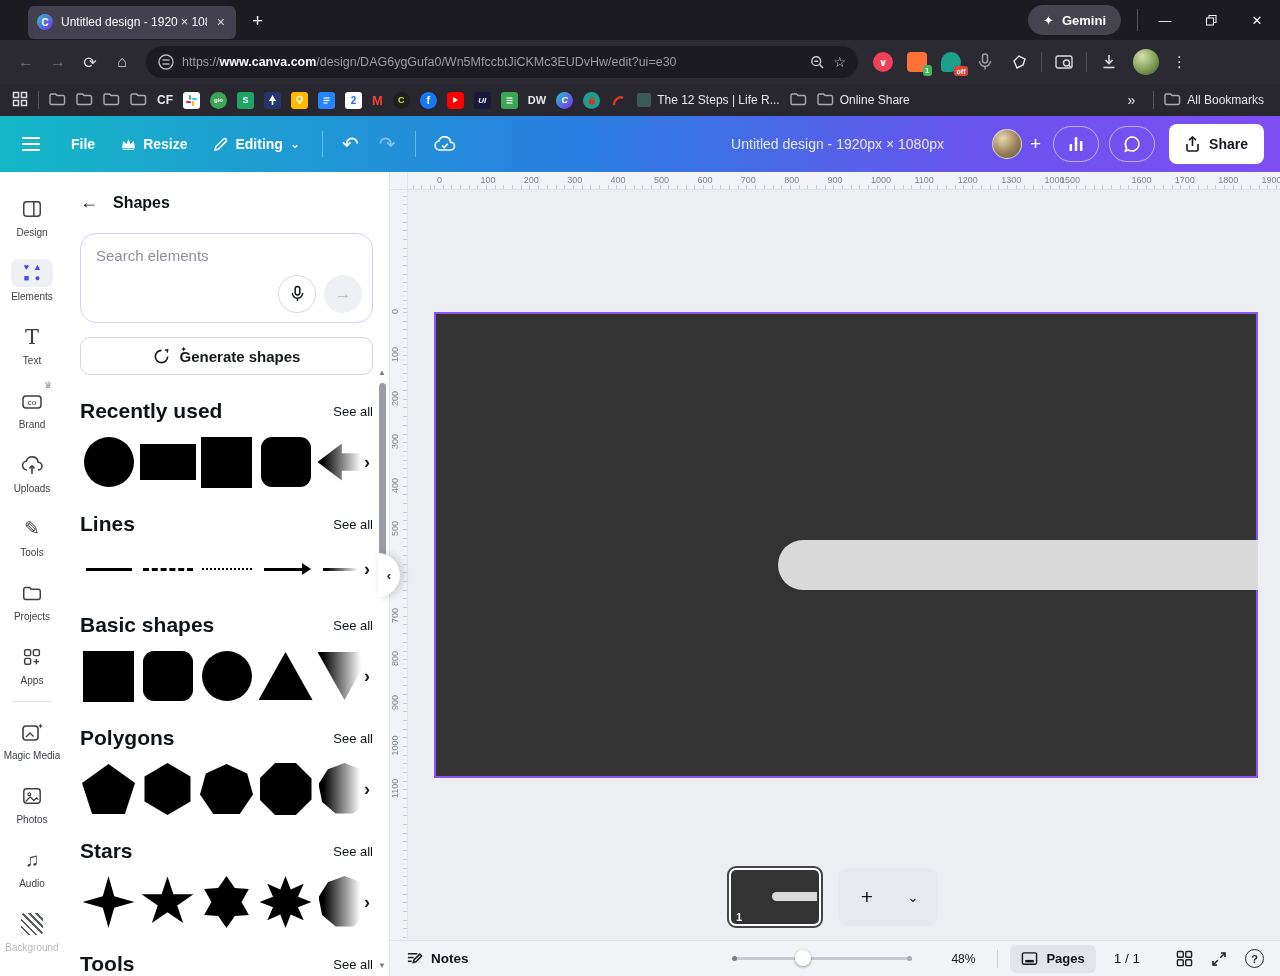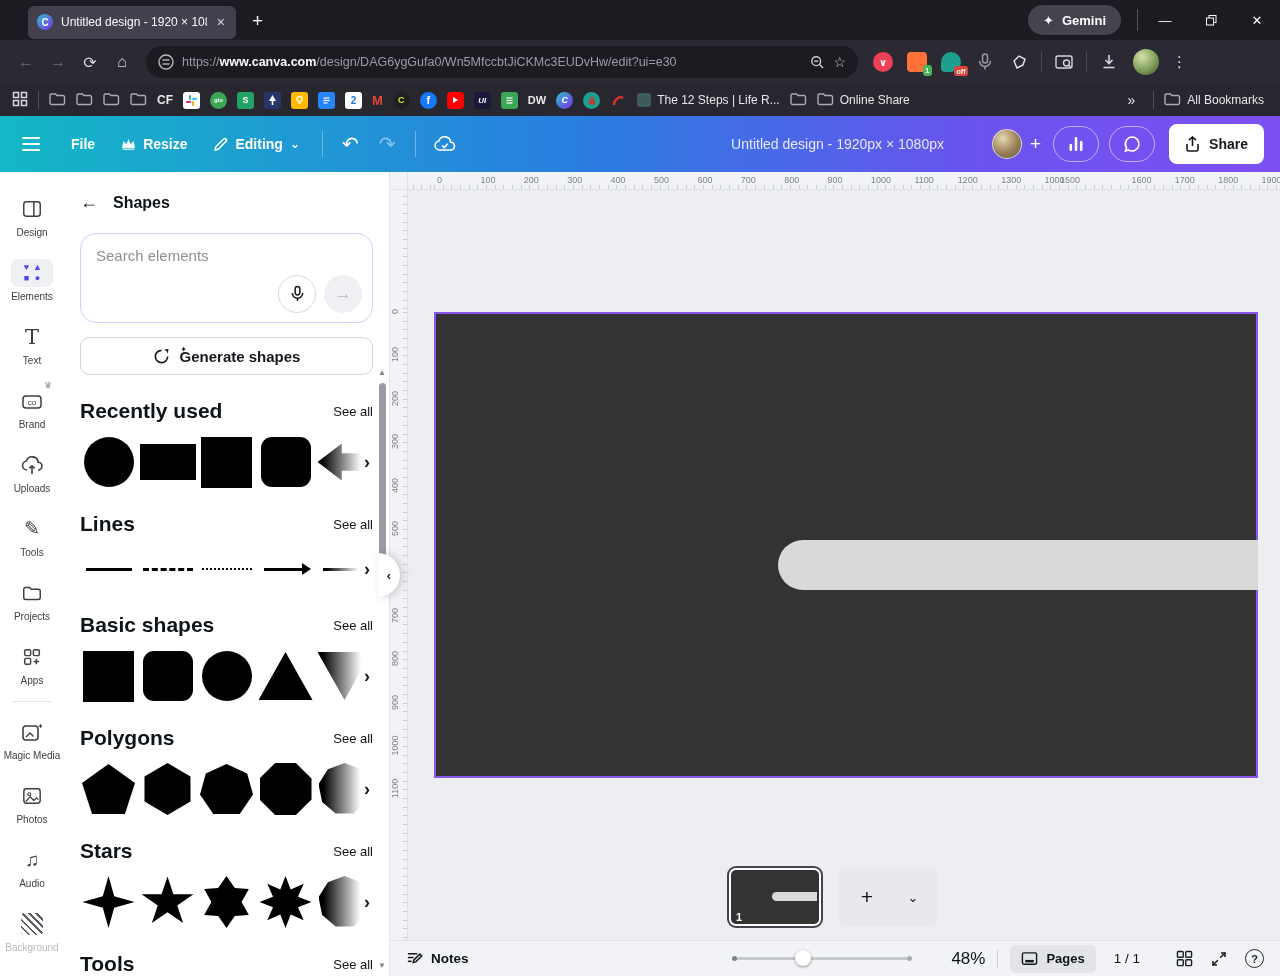--- a/index.html
+++ b/index.html
@@ -144,21 +144,21 @@
   .addplus{font-size:21px;color:#16181c;width:58px;text-align:center}
   .addchev{font-size:13px;color:#16181c;width:34px;text-align:center}
 
   
   .statusbar{position:absolute;left:390px;top:940px;width:890px;height:36px;background:#f2f3f6;border-top:1px solid #e0e2e7;display:flex;align-items:center;padding:0 16px;color:#0e1318;font-size:13px;z-index:3}
   .notes{display:flex;align-items:center;gap:8px;font-weight:700;font-size:13.5px}
   .slider{margin-left:auto;width:178px;height:3px;background:#c8cad1;border-radius:2px;position:relative}
   .slider::before{content:"";position:absolute;left:-1px;top:-1px;width:5px;height:5px;background:#7e8089;border-radius:50%}
   .slider::after{content:"";position:absolute;right:-1px;top:-1px;width:5px;height:5px;background:#a9abb3;border-radius:50%}
   .slider-thumb{position:absolute;left:62px;top:-7px;width:16px;height:16px;background:#fff;border-radius:50%;box-shadow:0 1px 3px rgba(0,0,0,.4)}
-  .zoomv{margin-left:40px;width:34px;font-size:17px}
+  .zoomv{margin-left:40px;width:34px;font-size:12px}
   .sdiv{width:1px;height:18px;background:#cfd1d7;margin:0 12px}
   .pagespill{display:flex;align-items:center;gap:8px;background:#e2e4e9;border-radius:6px;height:28px;padding:0 11px;font-weight:700}
   .pind{margin:0 18px;font-size:13.5px}
   .sic{display:flex;align-items:center;justify-content:center;margin-left:18px;color:#1c1f24}
   .qmark{width:19px;height:19px;border:1.6px solid #2a2d33;border-radius:50%;display:flex;align-items:center;justify-content:center;font-size:11px;font-weight:700}
 </style>
 </head>
 <body>
 
 <div class="tabstrip">

